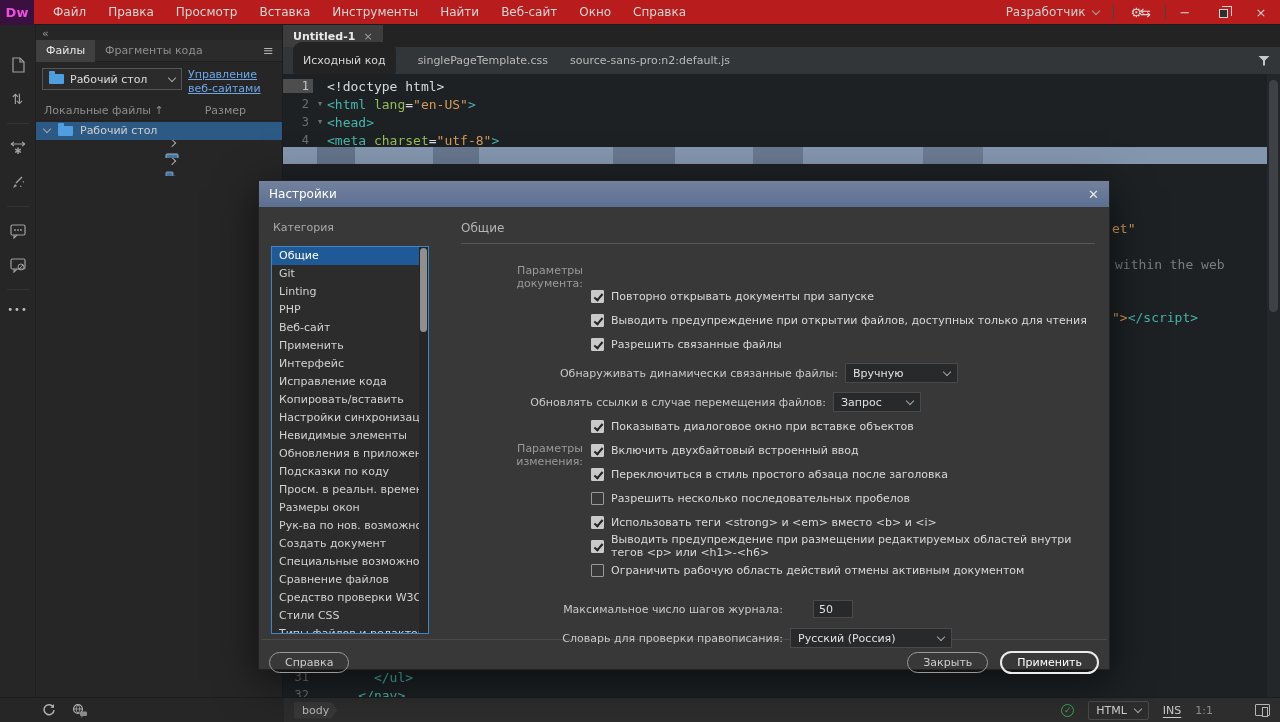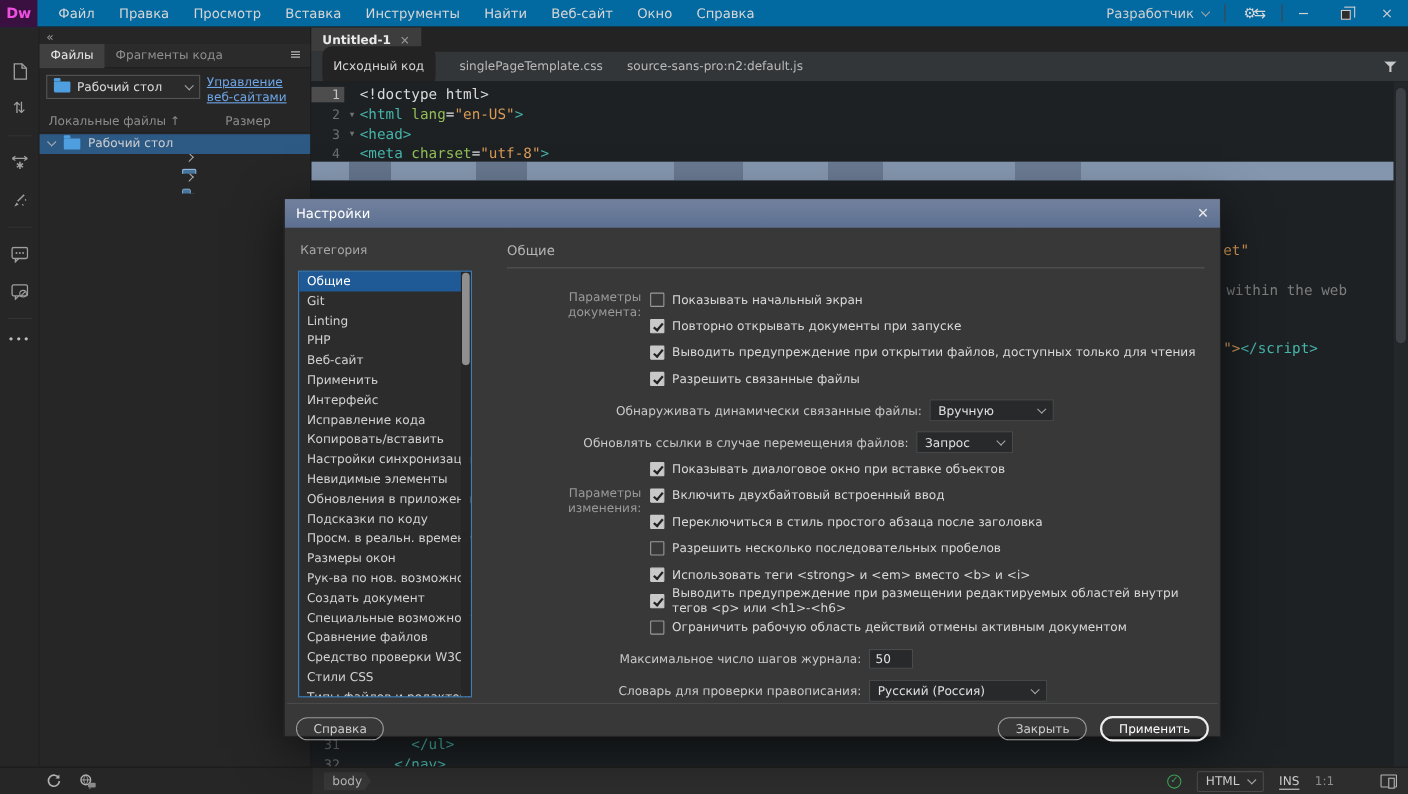--- a/index.html
+++ b/index.html
@@ -1,21 +1,21 @@
 <!DOCTYPE html>
 <html><head>
 <meta charset="utf-8">
 <style>
   * { margin:0; padding:0; box-sizing:border-box; }
   html,body { width:1280px; height:722px; overflow:hidden; background:#1e1e1e;
     font-family:"DejaVu Sans","Liberation Sans",sans-serif; }
   .app { position:relative; width:1280px; height:722px; background:#262626; }
 
   
-  .menubar { height:25px; background:#0369a1; display:flex; align-items:center; color:#d6d6d6;
+  .menubar { height:25px; background:#b91c1c; display:flex; align-items:center; color:#d6d6d6;
     font-size:12px; border-bottom:1px solid #1c1c1c; }
   .dw-logo { width:34px; height:25px; background:#3a1040; color:#ed4fe0; font-weight:bold;
     font-size:13px; display:flex; align-items:center; justify-content:center; }
   .menus { display:flex; margin-left:8px; }
   .menu-item { padding:0 11px; line-height:24px; cursor:default; }
   .mb-right { margin-left:auto; display:flex; align-items:center; height:100%; }
   .workspace { display:flex; align-items:center; gap:8px; color:#cfcfcf; padding:0 14px; }
   .chev { width:6px; height:6px; border-right:1.5px solid #a5a5a5; border-bottom:1.5px solid #a5a5a5;
     transform:rotate(45deg); display:inline-block; margin-top:-3px; }
   .vdiv { width:1px; height:16px; background:#454545; }
@@ -135,21 +135,21 @@
     position:relative; }
   .cat-item { height:18px; line-height:18px; padding-left:7px; color:#d2d2d2; white-space:nowrap;
     overflow:hidden; }
   .cat-item.selected { background:#1f5a96; color:#fff; }
   .cat-scroll { position:absolute; top:0; right:0; bottom:0; width:9px; background:#262626; }
   .cat-thumb { position:absolute; top:1px; left:1px; width:7px; height:84px; background:#8f8f8f; border-radius:4px; }
   .dlg-right { flex:1; padding-left:18px; position:relative; }
   .sec-title { color:#b5b5b5; font-size:12px; margin:4px 0 8px 0; }
   .sec-hr { height:1px; background:#565656; margin-bottom:16px; }
   .frow { position:relative; height:24px; display:flex; align-items:center; color:#d9d9d9; }
-  .frow.gap { margin-top:5px; }
+  .frow.gap { margin-top:15px;gap:23px; }
   .frow.selrow { margin-top:5px; }
   .grp-label { position:absolute; left:0; top:4px; width:122px; text-align:right; color:#9a9a9a; }
   .cb-wrap { padding-left:130px; display:flex; align-items:center; gap:7px; }
   .cbox { width:13px; height:13px; flex:0 0 13px; position:relative; border:1px solid #9a9a9a;
     background:transparent; border-radius:1px; }
   .cbox.on { background:#c9c9c9; border-color:#c9c9c9; }
   .cbox.on::after { content:""; position:absolute; left:2px; top:3px; width:7px; height:3px;
     border-left:2px solid #222; border-bottom:2px solid #222; transform:rotate(-50deg); }
   .ctl-label { text-align:right; color:#c9c9c9; margin-right:7px; }
   .dd { height:20px; background:#27292b; border:1px solid #4a4a4a; display:flex; align-items:center;
@@ -373,24 +373,20 @@
               <div class="cat-thumb"></div>
             </div>
           </div>
         </div>
         <div class="dlg-right">
           <div class="sec-title">Общие</div>
           <div class="sec-hr"></div>
           <div id="form-rows">
               <div class="frow">
                 <span class="grp-label">Параметры документа:</span>
-                <span class="cb-wrap">
-                  <span class="cbox"></span>
-                  <span>Показывать начальный экран</span>
-                </span>
               </div>
               <div class="frow">
                 <span class="cb-wrap">
                   <span class="cbox on"></span>
                   <span>Повторно открывать документы при запуске</span>
                 </span>
               </div>
               <div class="frow">
                 <span class="cb-wrap">
                   <span class="cbox on"></span>

